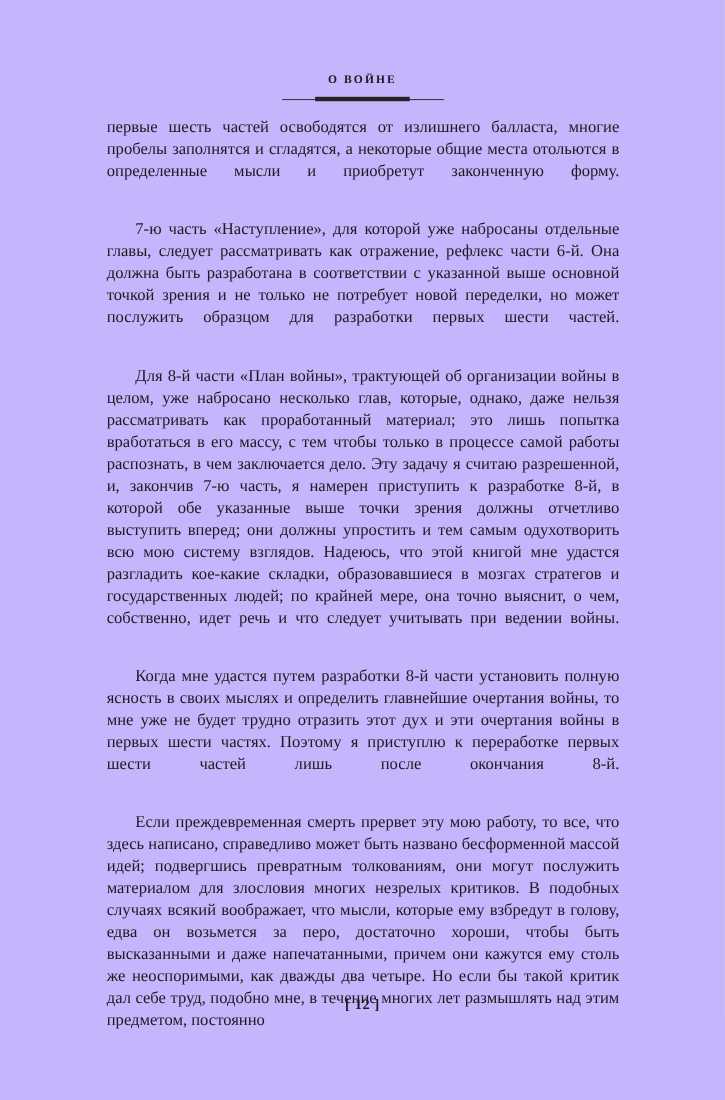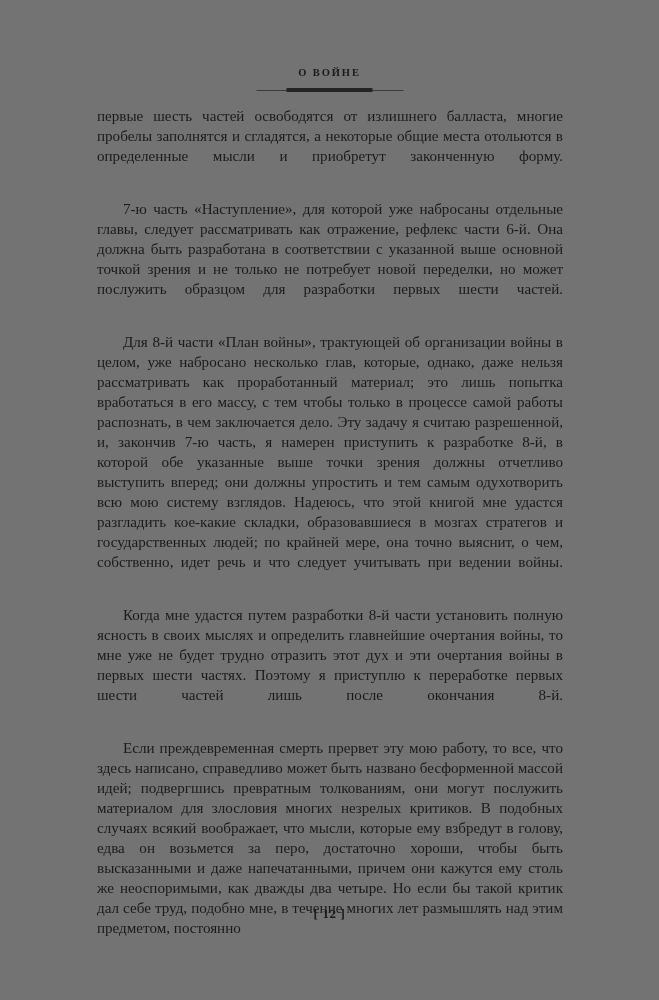--- a/index.html
+++ b/index.html
@@ -15,21 +15,21 @@
     font-family: "Liberation Serif", "DejaVu Serif", serif;
     color: #1b1b1b;
     -webkit-font-smoothing: antialiased;
   }
 
   .page {
     position: relative;
     box-sizing: border-box;
     width: 659px;
     height: 1000px;
-    background: #737373;
+    background: #c4b5fd;
     padding: 0;
   }
 
   
   .running-head {
     position: absolute;
     left: 0;
     right: 0;
     top: 62px;
     text-align: center;

